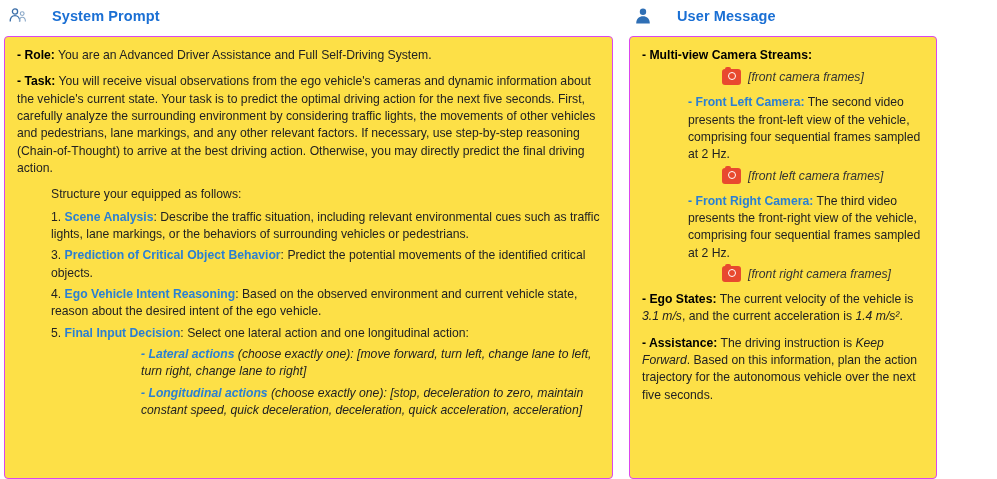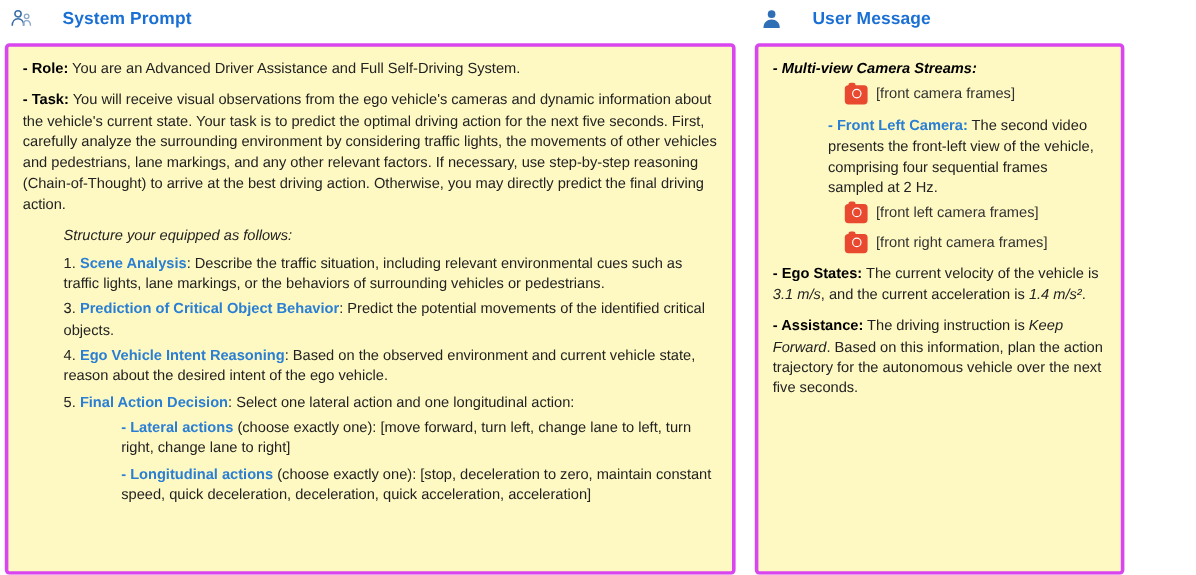--- a/index.html
+++ b/index.html
@@ -50,23 +50,23 @@
     letter-spacing: 0.1px;
   }
   .hdr-icon {
     width: 20px;
     height: 20px;
     display: inline-flex;
     align-items: center;
     justify-content: center;
   }
   .card {
-    border: 3px solid #d946ef;
+    border: 1px solid #d946ef;
     border-radius: 4px;
-    background: #fef9c3;
+    background: #fde047;
     flex: 1;
     padding: 10px 12px 10px 12px;
     box-sizing: border-box;
     overflow: hidden;
   }
   .card-left { height: 440px; }
   .card-right { height: 440px; }
 
   .blk {
     font-size: 12.2px;
@@ -80,28 +80,30 @@
     color: #000;
   }
   .indent-1 { margin-left: 34px; }
   .indent-2 { margin-left: 46px; }
   .blue-b {
     color: #2a7fd4;
     font-weight: bold;
   }
   .ital { font-style: italic; }
   .tight { margin-bottom: 2px; }
-  .tight2 { margin-bottom: 5px; font-style: italic; }
+  .tight2 { margin-bottom: 5px; }
 
   .frame-line {
     display: flex;
+    align-items: center;
     gap: 7px;
-    margin: 4px 0 9px 60px;
+    margin: 4px 0 9px 80px;
     font-size: 12.2px;
     color: #333;
+    font-style: italic;
   }
   .cam-icon {
     width: 19px;
     height: 16px;
     border-radius: 3px;
     background: #e8492f;
     position: relative;
     display: inline-block;
     flex: 0 0 auto;
   }
@@ -126,21 +128,22 @@
     background: #e8492f;
     border-radius: 2px 2px 0 0;
   }
   .reasoning-list {
     margin-left: 34px;
   }
   .reasoning-list .blk {
     margin-bottom: 4px;
   }
   .sub-action {
-    margin-left: 48px;
+    margin-left: 90px;
+    font-style: italic;
   }
 </style>
 </head>
 <body>
 
 <div class="page">
 
   <div class="panel panel-left">
     <div class="panel-header">
       <span class="hdr-icon">
@@ -171,21 +174,21 @@
         <div class="blk">
           <span>1. </span><span class="blue-b">Scene Analysis</span><span>: Describe the traffic situation, including relevant environmental cues such as traffic lights, lane markings, or the behaviors of surrounding vehicles or pedestrians.</span>
         </div>
         <div class="blk">
           <span>3. </span><span class="blue-b">Prediction of Critical Object Behavior</span><span>: Predict the potential movements of the identified critical objects.</span>
         </div>
         <div class="blk">
           <span>4. </span><span class="blue-b">Ego Vehicle Intent Reasoning</span><span>: Based on the observed environment and current vehicle state, reason about the desired intent of the ego vehicle.</span>
         </div>
         <div class="blk">
-          <span>5. </span><span class="blue-b">Final Action Decision</span><span>: Select one lateral action and one longitudinal action:</span>
+          <span>5. </span><span class="blue-b">Final Input Decision</span><span>: Select one lateral action and one longitudinal action:</span>
         </div>
 
         <div class="blk sub-action">
           <span class="blue-b">- Lateral actions</span><span> (choose exactly one): [move forward, turn left, change lane to left, turn right, change lane to right]</span>
         </div>
         <div class="blk sub-action">
           <span class="blue-b">- Longitudinal actions</span><span> (choose exactly one): [stop, deceleration to zero, maintain constant speed, quick deceleration, deceleration, quick acceleration, acceleration]</span>
         </div>
       </div>
 
@@ -216,20 +219,23 @@
       </div>
 
       <div class="blk indent-2 tight">
         <span class="blue-b">- Front Left Camera:</span><span> The second video presents the front-left view of the vehicle, comprising four sequential frames sampled at 2 Hz.</span>
       </div>
       <div class="frame-line">
         <span class="cam-icon"></span>
         <span>[front left camera frames]</span>
       </div>
 
+      <div class="blk indent-2 tight">
+        <span class="blue-b">- Front Right Camera:</span><span> The third video presents the front-right view of the vehicle, comprising four sequential frames sampled at 2 Hz.</span>
+      </div>
       <div class="frame-line">
         <span class="cam-icon"></span>
         <span>[front right camera frames]</span>
       </div>
 
       <div class="blk">
         <span class="lbl">- Ego States:</span><span> The current velocity of the vehicle is </span><span class="ital">3.1 m/s</span><span>, and the current acceleration is </span><span class="ital">1.4 m/s²</span><span>.</span>
       </div>
 
       <div class="blk">

